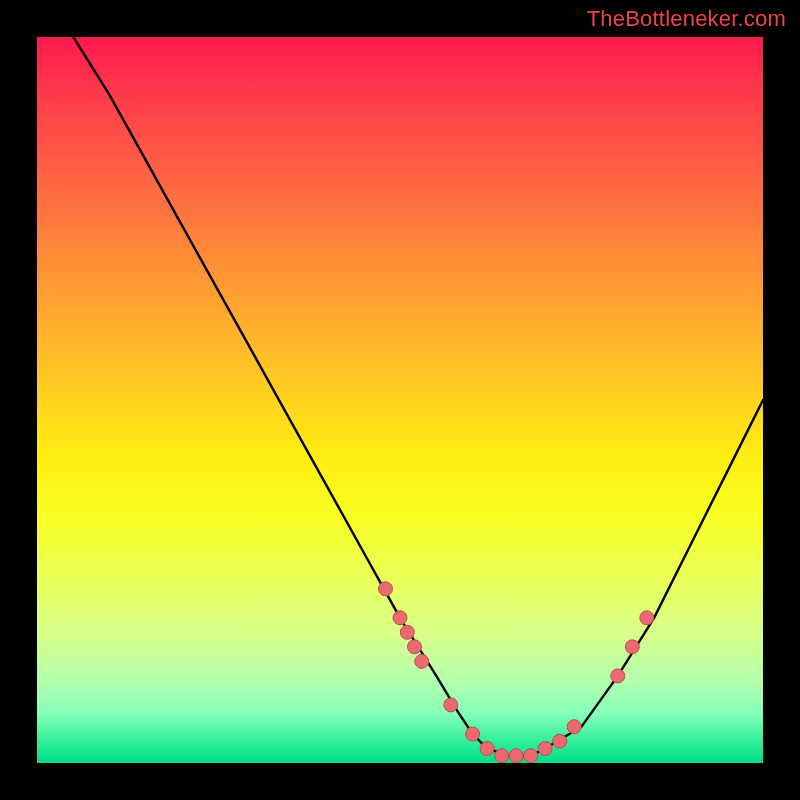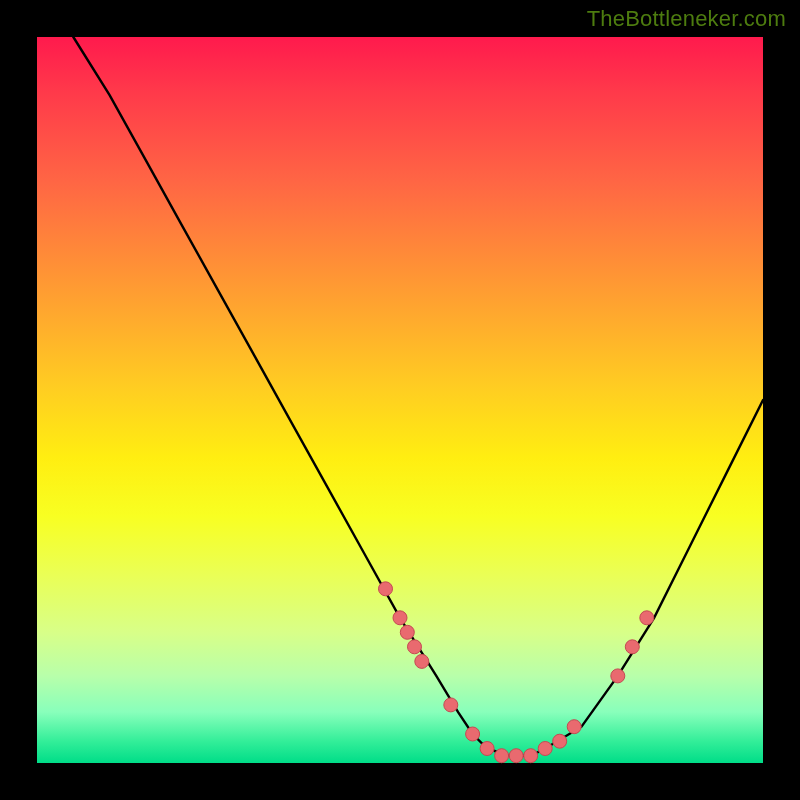--- a/index.html
+++ b/index.html
@@ -30,21 +30,21 @@
       #b8ffaa 88%,
       #88ffbb 93%,
       #33ee99 97%,
       #00dd88 100%
     );
   }
   .watermark {
     position: absolute;
     top: 6px;
     right: 14px;
-    color: #4d7c0f;
+    color: #ef4444;
     font-size: 22px;
     letter-spacing: 0.2px;
     font-weight: 400;
   }
   svg.curve {
     position: absolute;
     left: 0; top: 0;
     width: 726px;
     height: 726px;
     overflow: visible;

